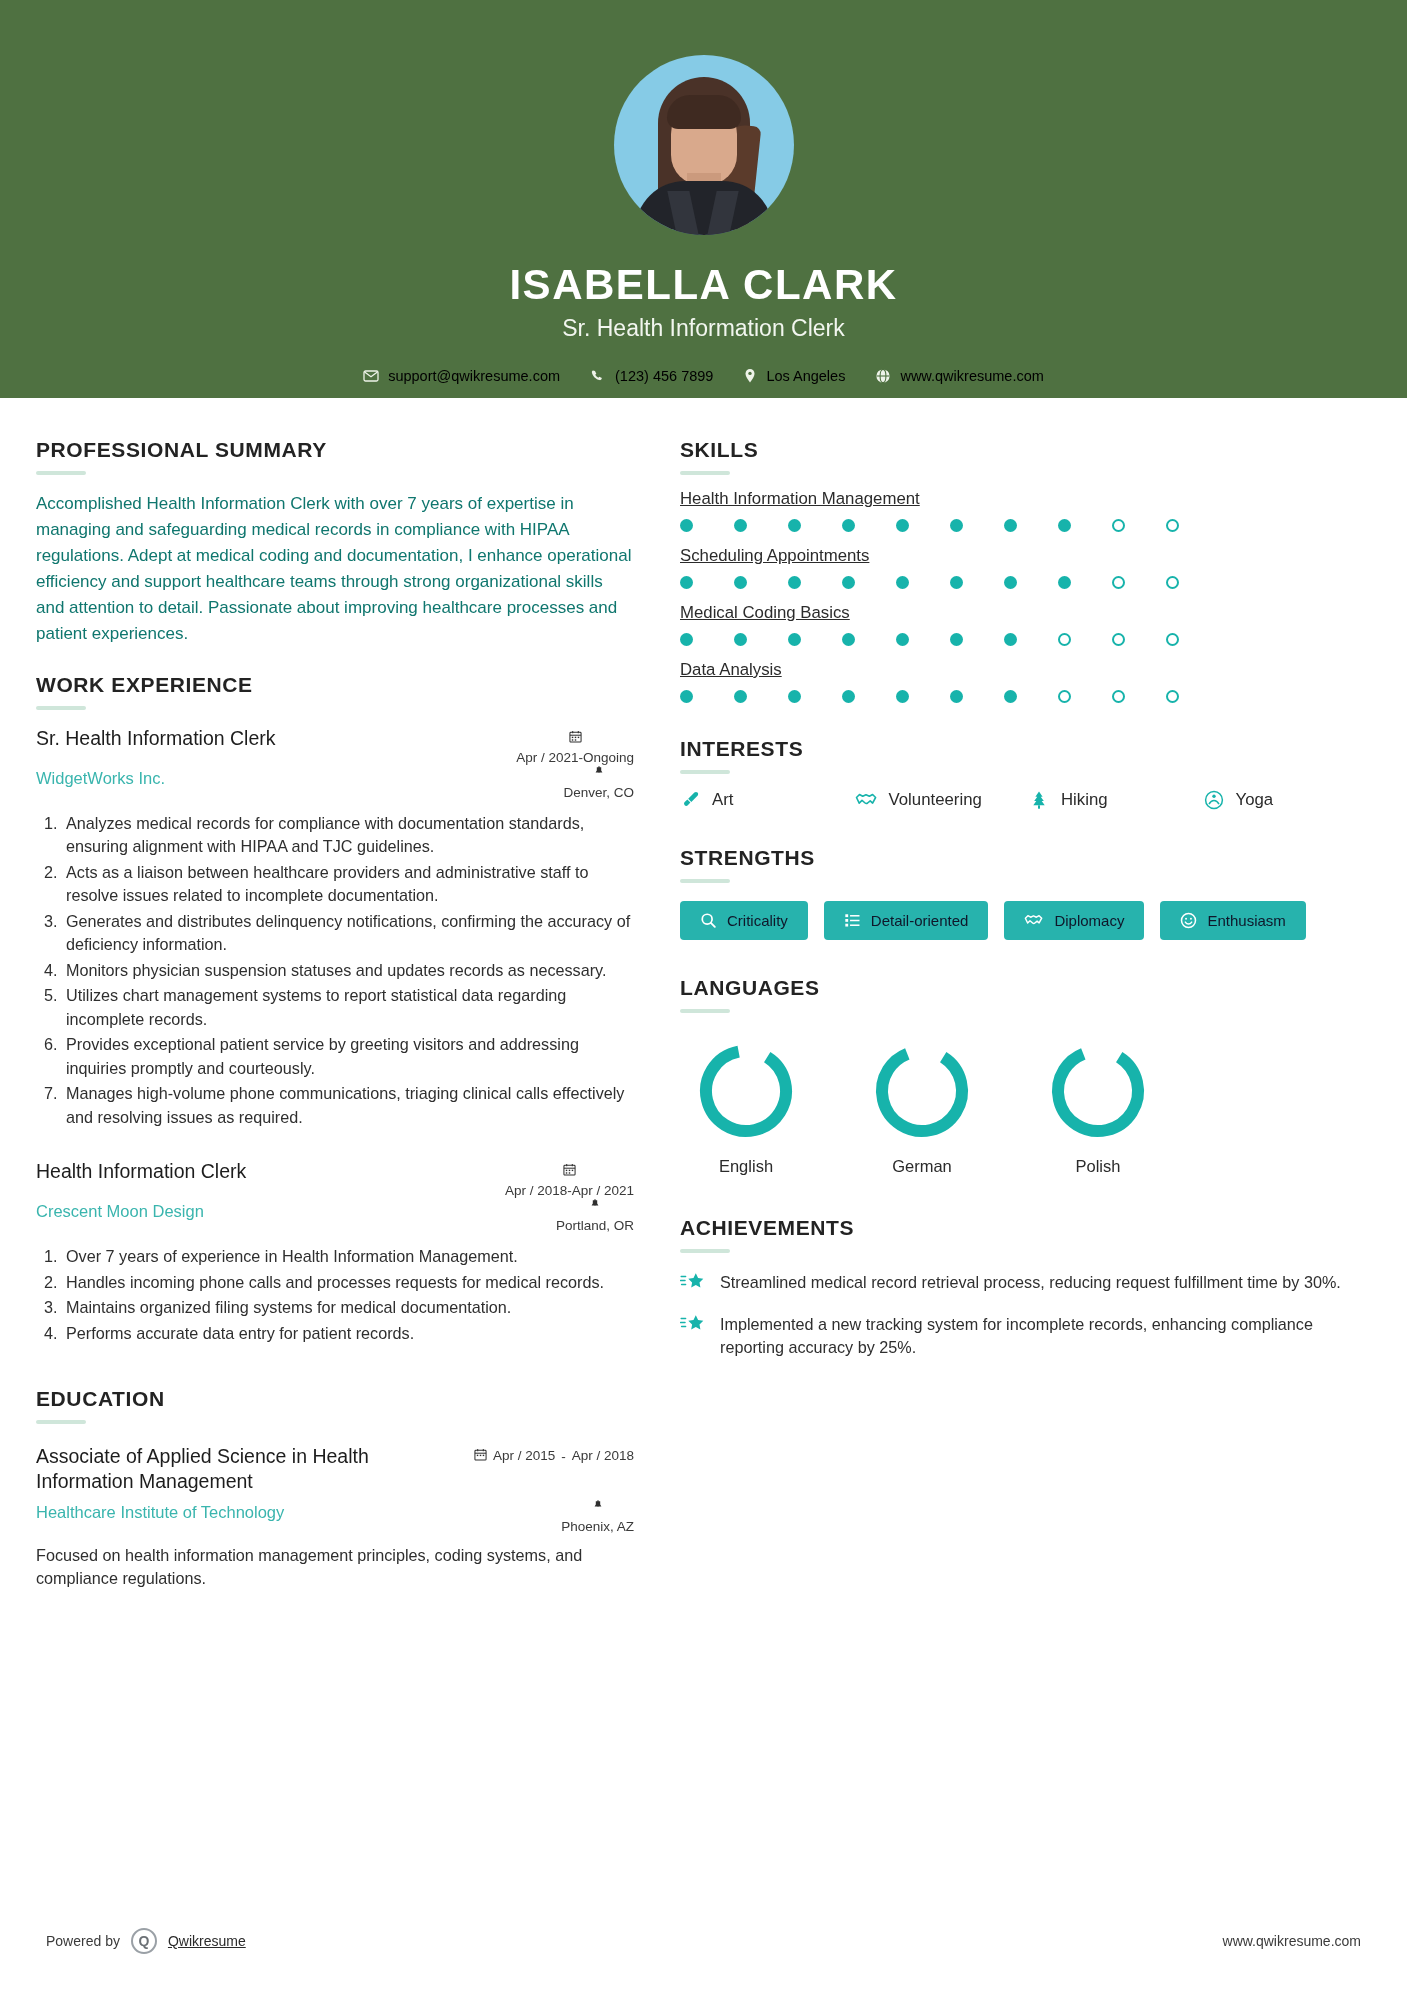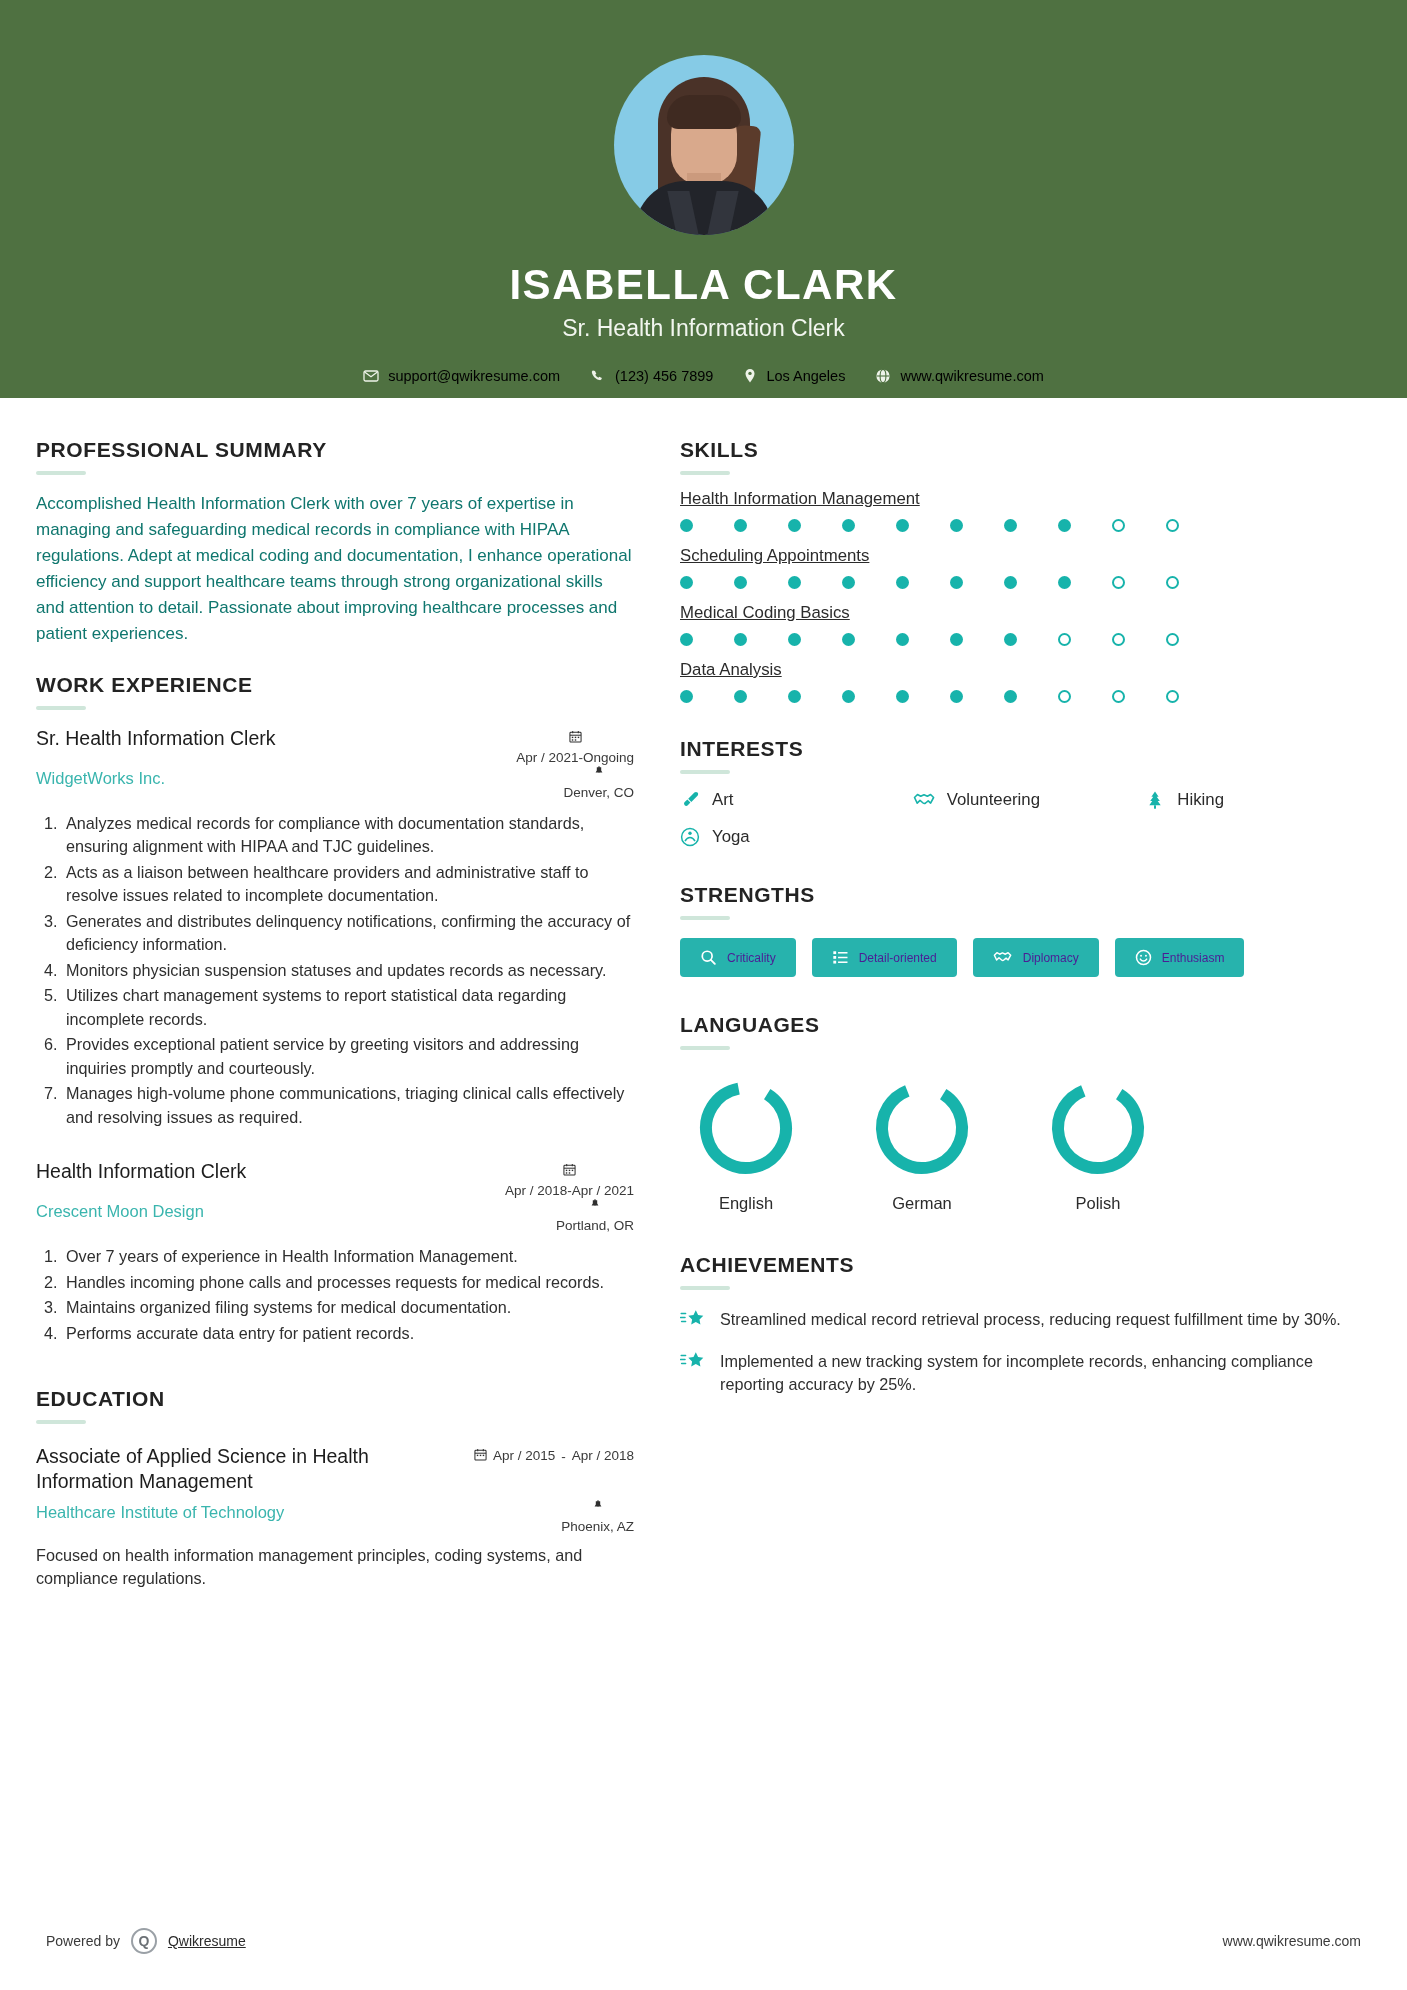--- a/index.html
+++ b/index.html
@@ -156,35 +156,35 @@
   .skill-name { font-size: 16.8px; color: #2b2b2b; }
   .dots { display: flex; gap: 41px; margin-top: 10px; }
   .dot { width: 13px; height: 13px; border-radius: 50%; }
   .dot.on { background: #17b3ab; }
   .dot.off { border: 2px solid #17b3ab; background: transparent; }
 
   
   .interests-grid {
     margin-top: 16px;
     display: grid;
-    grid-template-columns: 1fr 1fr 1fr;
+    grid-template-columns: 1fr 1fr 1fr 1fr;
     row-gap: 17px;
     column-gap: 10px;
   }
   .interest { display: flex; align-items: center; gap: 12px; font-size: 16.8px; color: #2b2b2b; }
 
   
   .strengths { margin-top: 18px; display: flex; flex-wrap: wrap; gap: 14px 16px; }
   .chip {
     display: inline-flex; align-items: center; gap: 10px;
     background: #27b3ad;
-    color: #4c1d95;
+    color: #0f172a;
     padding: 11px 20px;
     border-radius: 4px;
-    font-size: 12px;
+    font-size: 15px;
     justify-content: flex-end;
   }
 
   
   .langs { margin-top: 26px; display: flex; gap: 56px; padding-left: 6px; }
   .lang { width: 120px; text-align: center; }
   .lang-label { margin-top: 10px; font-size: 16.5px; color: #2b2b2b; }
 
   
   .ach { display: flex; gap: 14px; margin-top: 18px; align-items: flex-start; }

